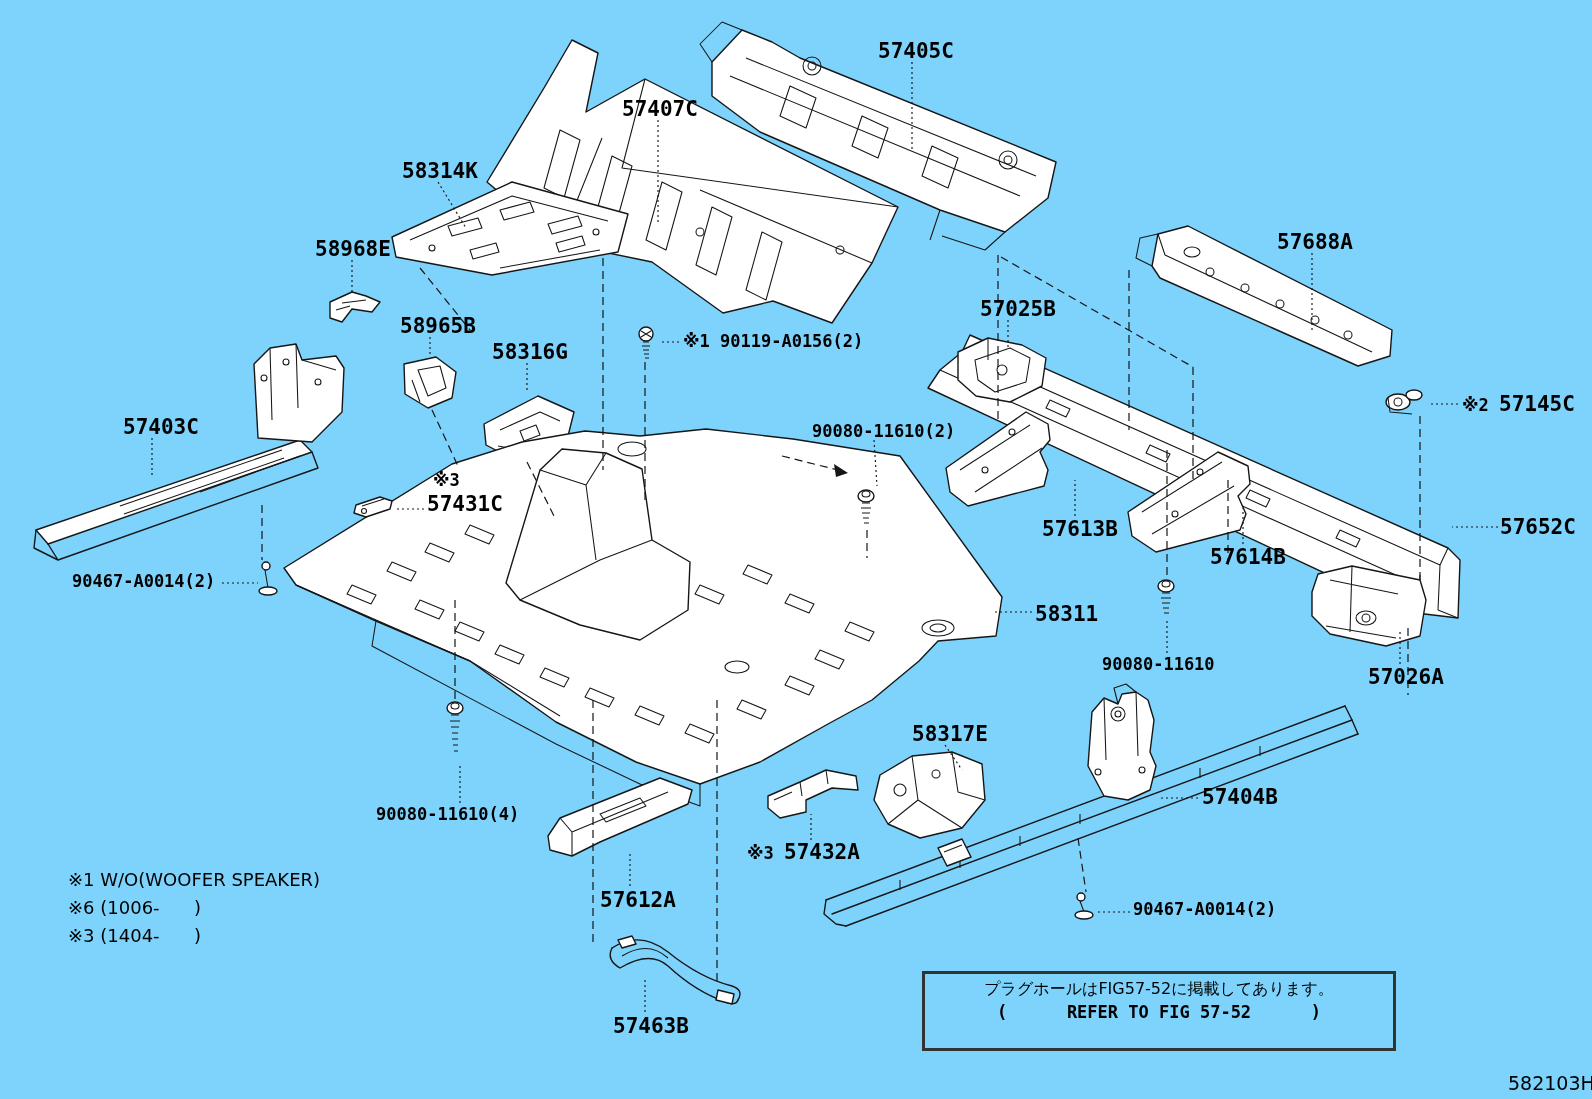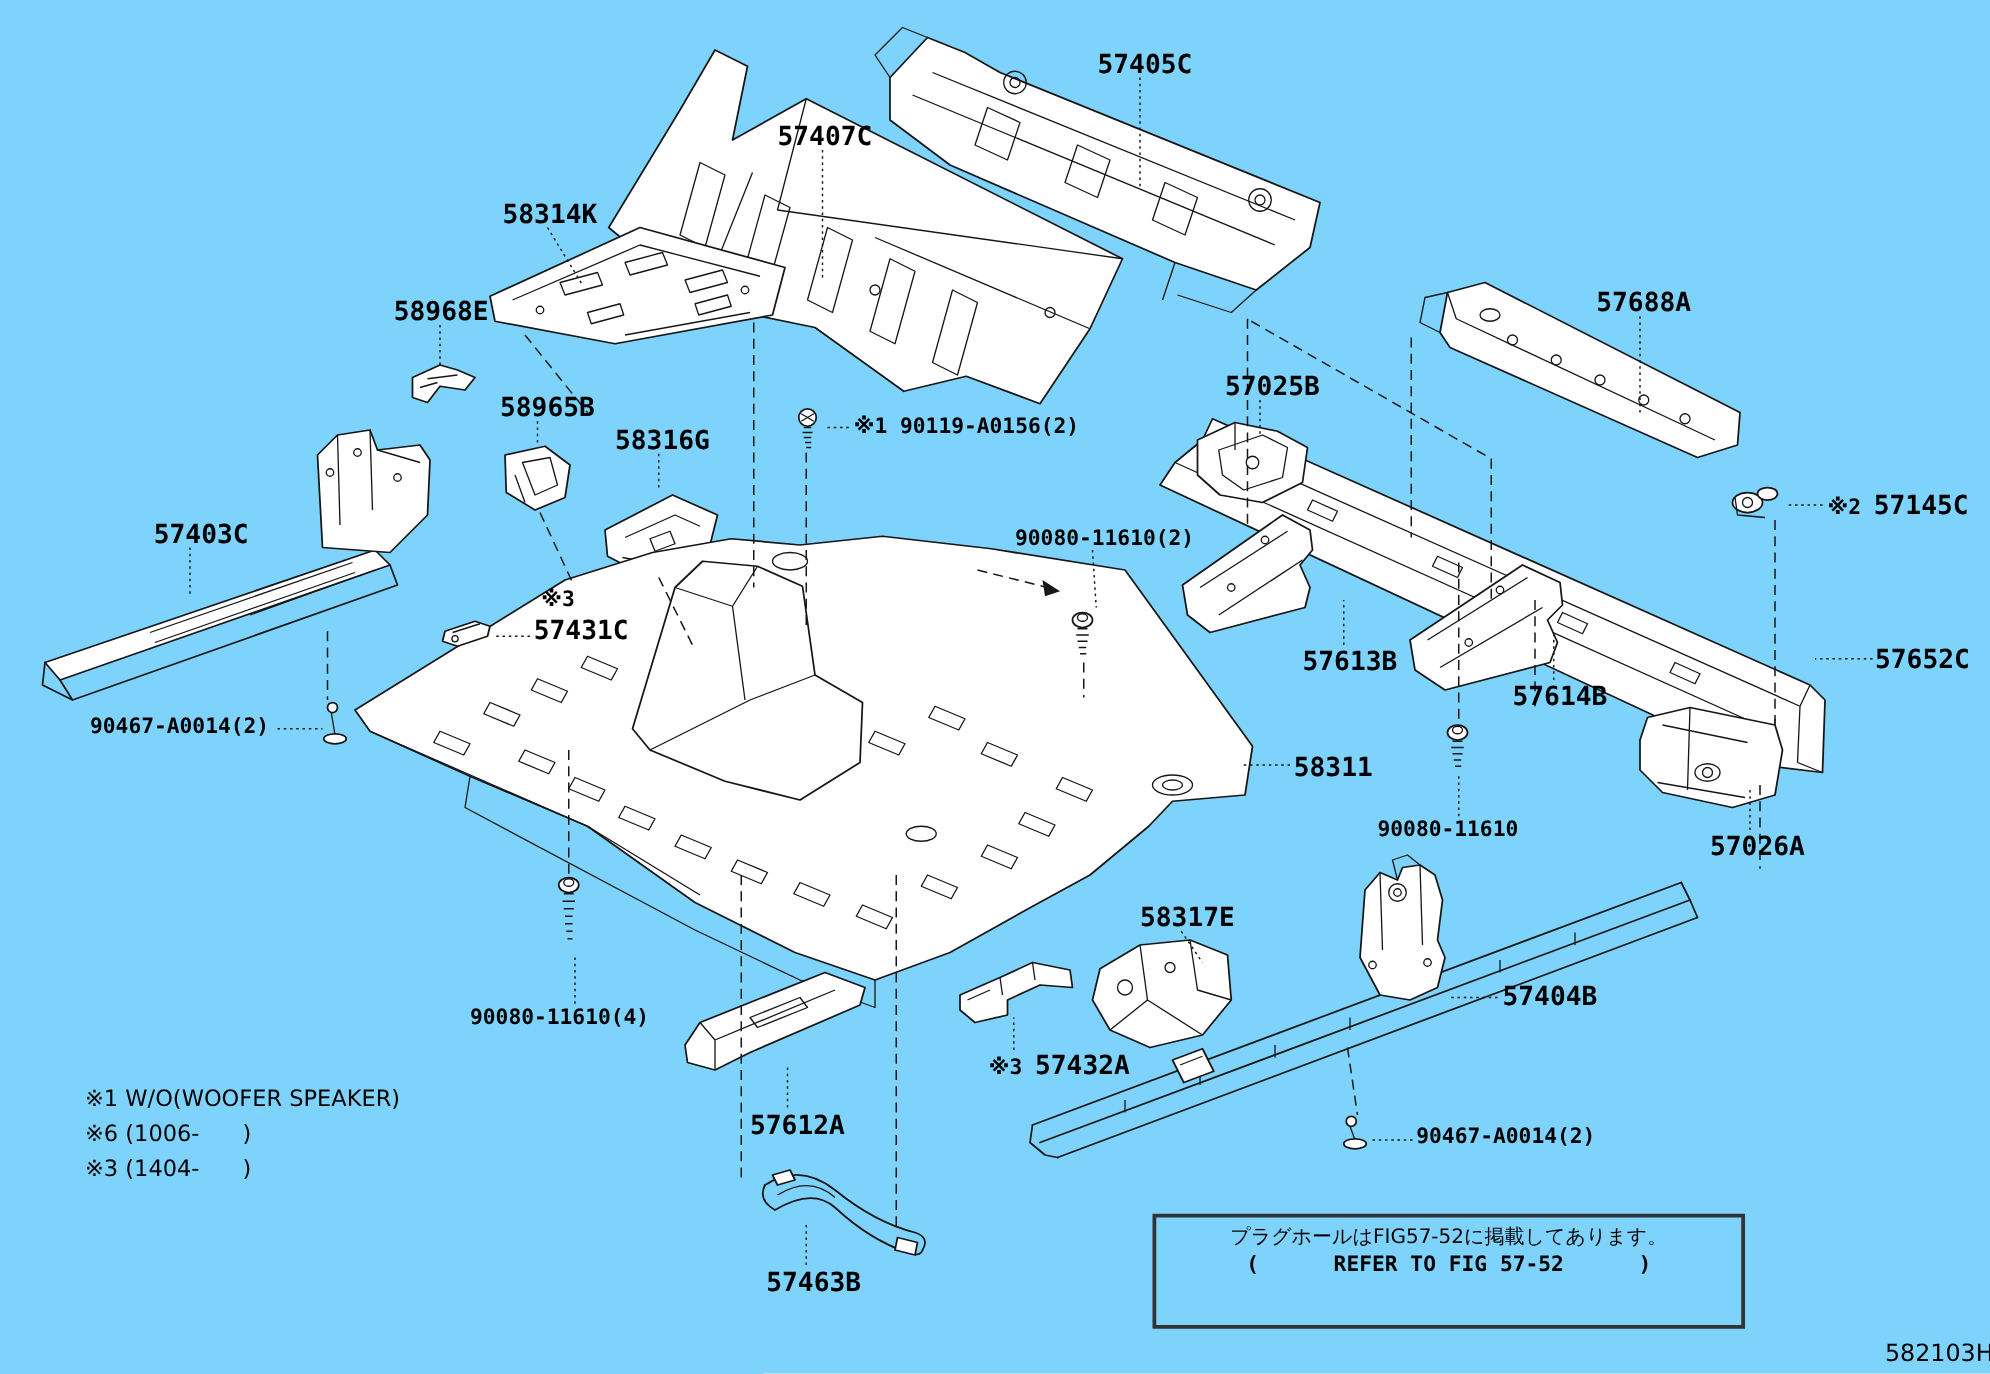--- a/index.html
+++ b/index.html
@@ -11,21 +11,21 @@
   .thin{fill:none;stroke:#161616;stroke-width:1.05;stroke-linejoin:round;}
   .dash{fill:none;stroke:#161616;stroke-width:1.2;stroke-dasharray:8 5;}
   .dot{fill:none;stroke:#161616;stroke-width:1.15;stroke-dasharray:2 3;}
   .blk{fill:#161616;stroke:none;}
   .lbl{position:absolute;font-weight:bold;font-size:21px;line-height:1.05;white-space:pre;}
   .lbl .pre{font-size:17px;font-weight:bold;}
   .stack .pre{display:block;margin:0 0 3px 6px;}
   .fst{font-size:17px;}
   .foot{position:absolute;font-family:"DejaVu Sans","Liberation Sans",sans-serif;
         font-size:18px;line-height:1;white-space:pre;}
-  .notebox{position:absolute;left:922px;top:971px;width:474px;height:92px;box-sizing:border-box;
+  .notebox{position:absolute;left:922px;top:971px;width:474px;height:80px;box-sizing:border-box;
            border:3px solid #333;text-align:center;padding-top:5px;
            font-family:"DejaVu Sans","Liberation Sans",sans-serif;}
   .notebox .jp{font-size:16px;line-height:1.3;}
   .notebox .en{font-size:15.5px;line-height:1.3;letter-spacing:.4px;}
   .notebox .ref{display:flex;justify-content:space-between;align-items:center;
                 padding:0 72px;margin-top:2px;font-family:"DejaVu Sans Mono",monospace;
                 font-weight:bold;font-size:17px;}
   .figcode{position:absolute;left:1508px;top:1072px;font-size:19px;
            font-family:"DejaVu Sans","Liberation Sans",sans-serif;}
 </style>
@@ -253,21 +253,21 @@
   <div class="lbl" style="left:123px;top:416px;">57403C</div>
   <div class="lbl" style="left:1277px;top:231px;">57688A</div>
   <div class="lbl" style="left:980px;top:298px;">57025B</div>
   <div class="lbl" style="left:1462px;top:393px;"><span class="pre">※2 </span><span>57145C</span></div>
   <div class="lbl" style="left:1500px;top:516px;">57652C</div>
   <div class="lbl" style="left:1042px;top:518px;">57613B</div>
   <div class="lbl" style="left:1210px;top:546px;">57614B</div>
   <div class="lbl" style="left:1035px;top:603px;">58311</div>
   <div class="lbl" style="left:1368px;top:666px;">57026A</div>
   <div class="lbl" style="left:912px;top:723px;text-align:right;">58317E</div>
-  <div class="lbl" style="left:747px;top:841px;margin-left:44px;"><span class="pre">※3 </span><span>57432A</span></div>
+  <div class="lbl" style="left:747px;top:841px;"><span class="pre">※3 </span><span>57432A</span></div>
   <div class="lbl" style="left:600px;top:889px;">57612A</div>
   <div class="lbl" style="left:1202px;top:786px;">57404B</div>
   <div class="lbl" style="left:613px;top:1015px;">57463B</div>
   <div class="lbl stack" style="left:427px;top:472px;"><span class="pre">※3</span><span>57431C</span></div>
 
   <div class="lbl fst" style="left:683px;top:333px;"><span class="pre">※1 </span><span>90119-A0156(2)</span></div>
   <div class="lbl fst" style="left:812px;top:423px;">90080-11610(2)</div>
   <div class="lbl fst" style="left:72px;top:573px;">90467-A0014(2)</div>
   <div class="lbl fst" style="left:376px;top:806px;">90080-11610(4)</div>
   <div class="lbl fst" style="left:1102px;top:656px;">90080-11610</div>

